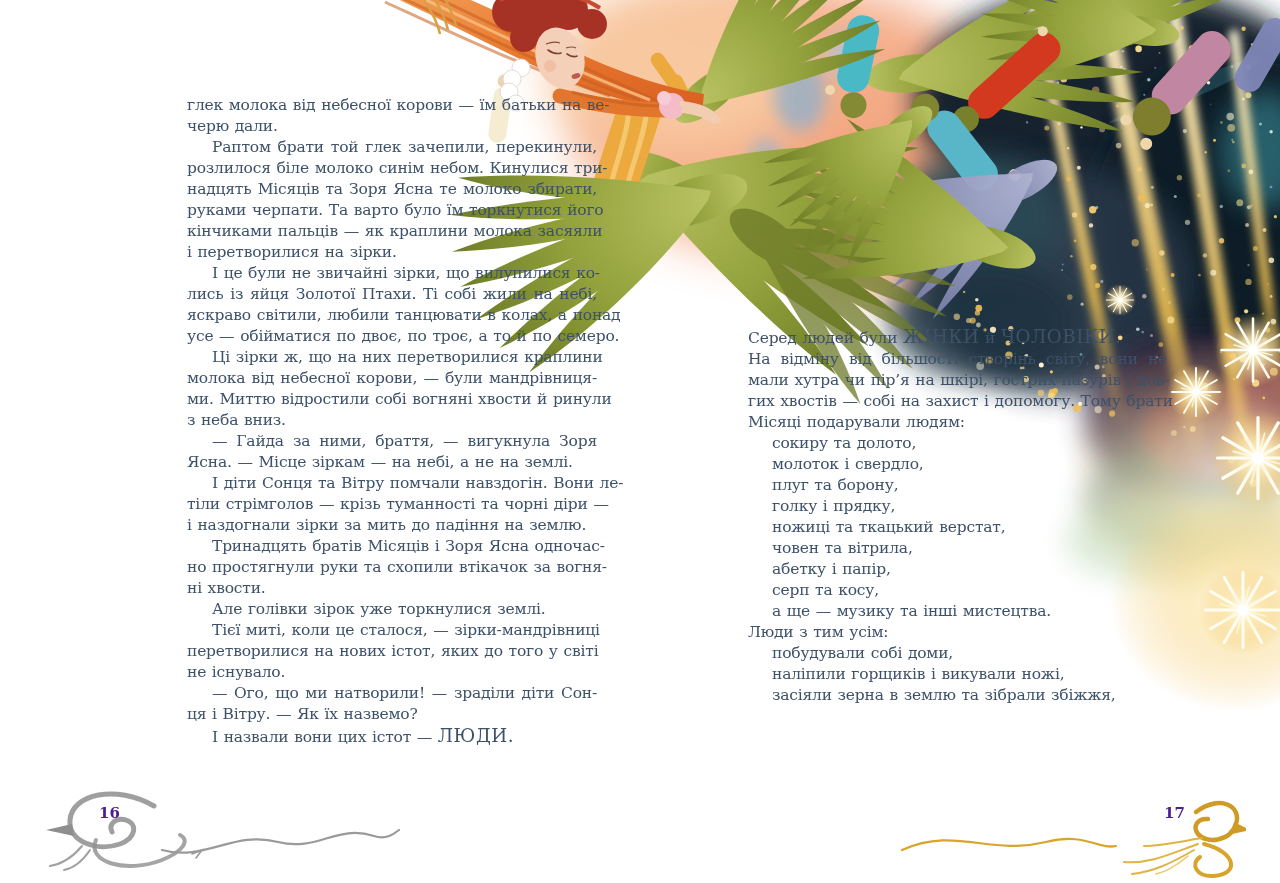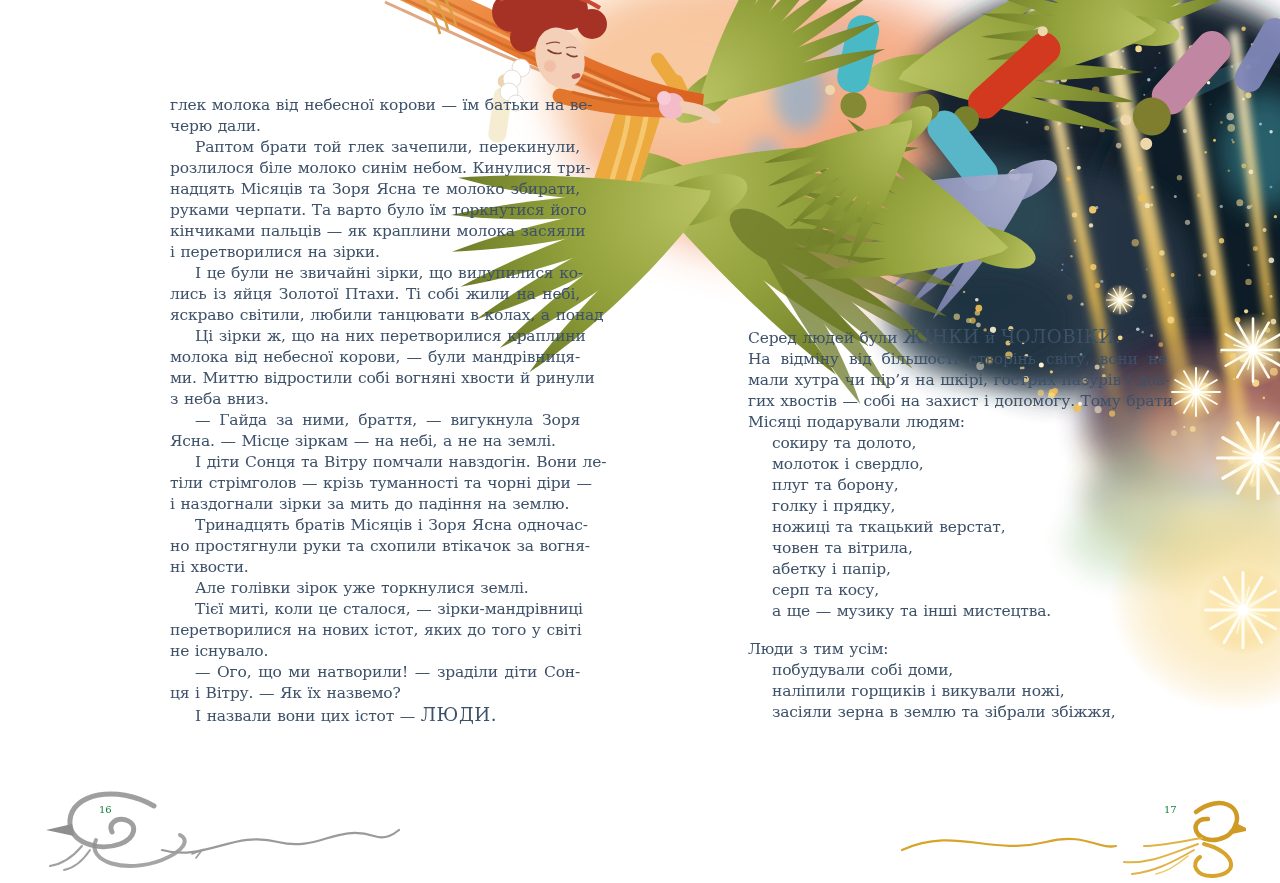--- a/index.html
+++ b/index.html
@@ -7,36 +7,36 @@
     width:1280px;height:883px;
     background:#ffffff;
     font-family:"DejaVu Serif","Liberation Serif",serif;
     color:#3d5169;
     overflow:hidden;
     position:relative;
   }
   .spread{position:absolute;inset:0;width:1280px;height:883px;background:#fff;overflow:hidden;}
   .illo{position:absolute;left:0;top:0;pointer-events:none;}
   .textcol{position:absolute;z-index:5;}
-  #left-text{left:170px;top:95px;width:410px;}
+  #left-text{left:187px;top:95px;width:410px;}
   #right-text{left:748px;top:326px;width:419px;}
   .para{margin:0;}
-  .para.gap{margin-top:17px;}
+  .para.gap{}
   .line{
     line-height:21px;font-size:15.5px;
     letter-spacing:-0.2px;word-spacing:1px;
     white-space:nowrap;
   }
   .line.just{text-align:justify;text-align-last:justify;}
   .line.indent{text-indent:25px;}
   .para.list .line{padding-left:24px;}
   .caps{font-size:1.18em;letter-spacing:.5px;}
   .pagenum{
     position:absolute;z-index:6;
-    font-size:10px;color:#15803d;
+    font-size:15px;color:#4c1d95;font-weight:bold;
   }
   #pagenum-left{left:99px;top:804px;}
   #pagenum-right{left:1164px;top:804px;text-align:center;}
   .ornament{position:absolute;z-index:4;pointer-events:none;}
   #orn-left{left:42px;top:790px;}
   #orn-right{left:898px;top:792px;}
 </style>
 </head>
 <body>
 
@@ -449,20 +449,21 @@
         <div class="line just">розлилося біле молоко синім небом. Кинулися три-</div>
         <div class="line just">надцять Місяців та Зоря Ясна те молоко збирати,</div>
         <div class="line just">руками черпати. Та варто було їм торкнутися його</div>
         <div class="line just">кінчиками пальців — як краплини молока засяяли</div>
         <div class="line">і перетворилися на зірки.</div>
       </div>
       <div class="para">
         <div class="line just indent">І це були не звичайні зірки, що вилупилися ко-</div>
         <div class="line just">лись із яйця Золотої Птахи. Ті собі жили на небі,</div>
         <div class="line just">яскраво світили, любили танцювати в колах, а понад</div>
+        <div class="line">усе — обійматися по двоє, по троє, а то й по семеро.</div>
       </div>
       <div class="para">
         <div class="line just indent">Ці зірки ж, що на них перетворилися краплини</div>
         <div class="line just">молока від небесної корови, — були мандрівниця-</div>
         <div class="line just">ми. Миттю відростили собі вогняні хвости й ринули</div>
         <div class="line">з неба вниз.</div>
       </div>
       <div class="para">
         <div class="line just indent">— Гайда за ними, браття, — вигукнула Зоря</div>
         <div class="line">Ясна. — Місце зіркам — на небі, а не на землі.</div>

